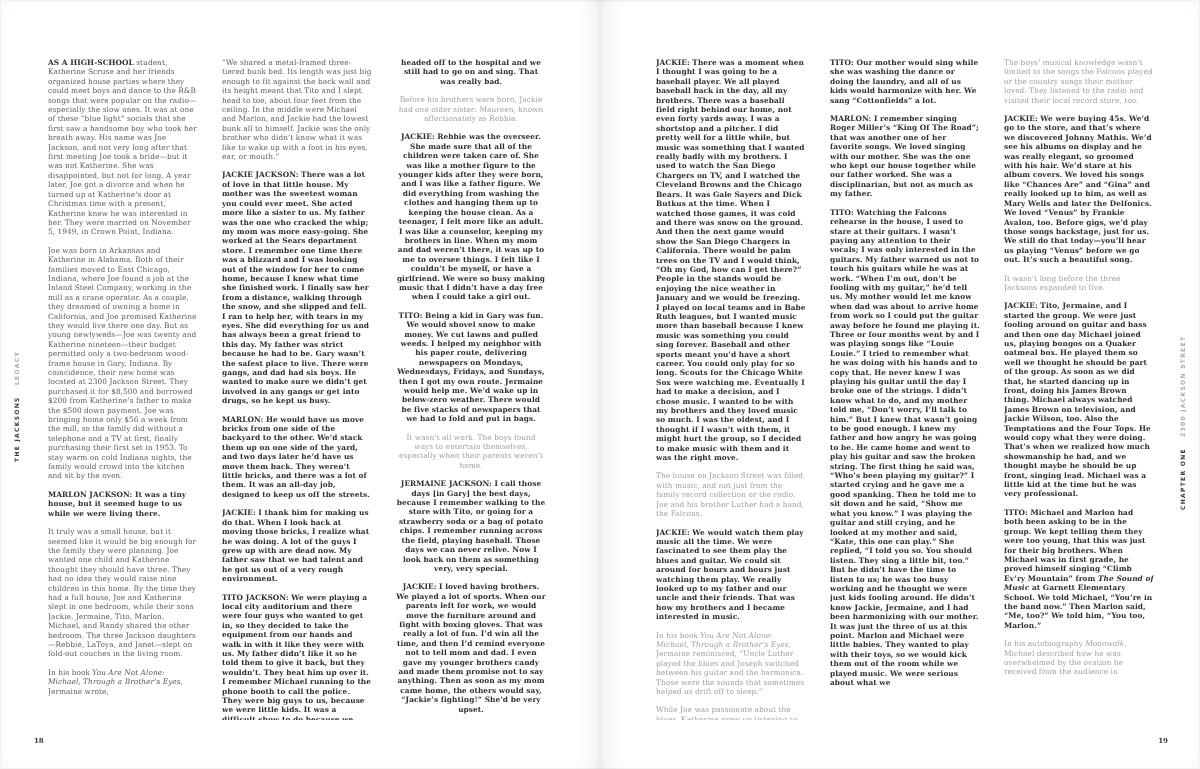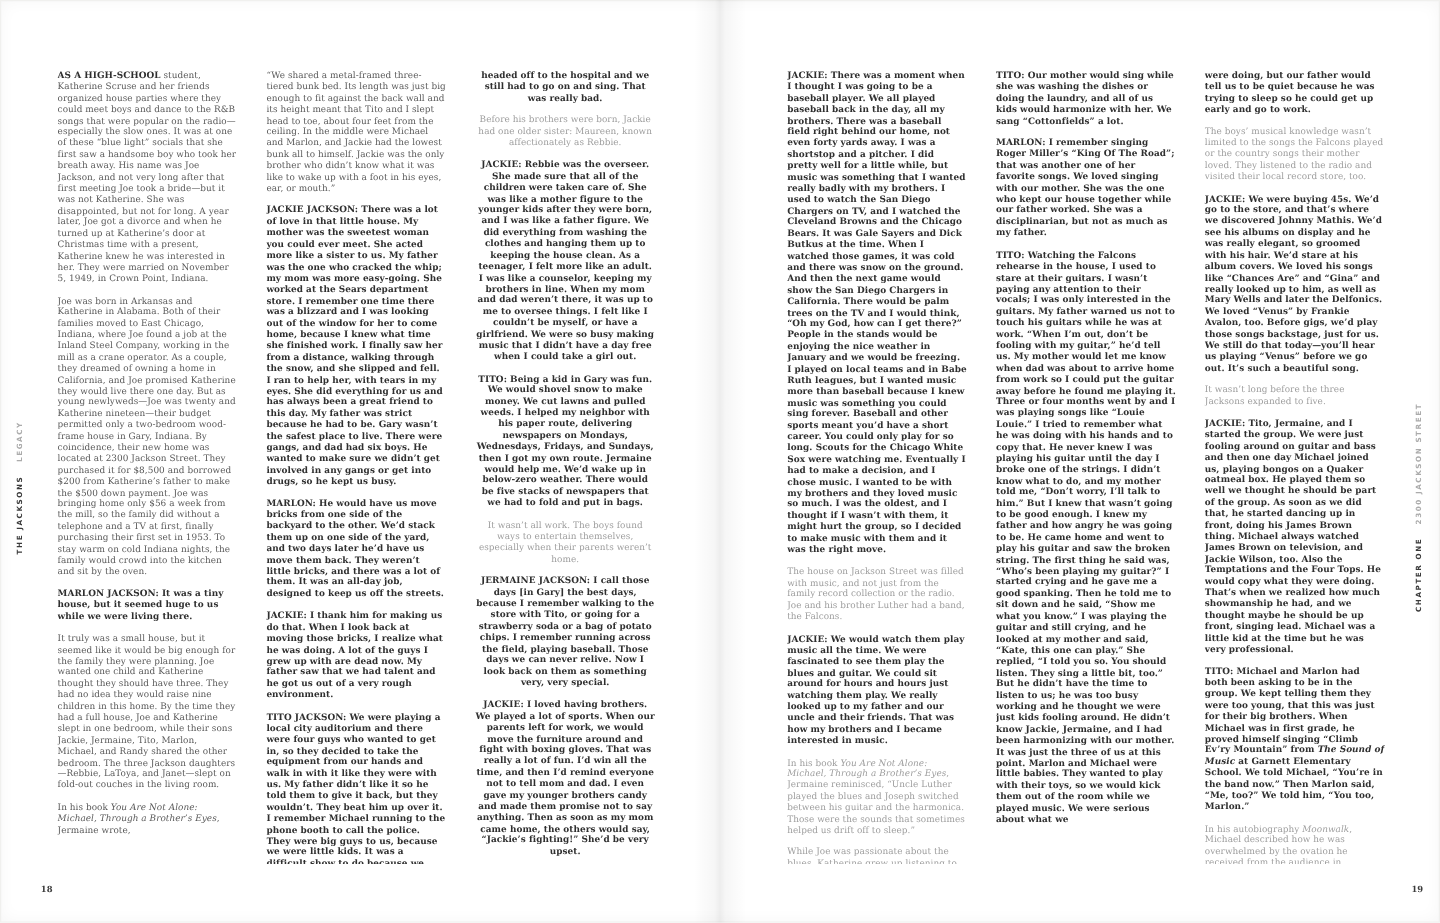--- a/index.html
+++ b/index.html
@@ -44,21 +44,21 @@
   .edge-left  { left: 13px;  top: 312px; height: 150px; }
   .edge-right { left: 1179px; top: 295px; height: 215px; }
   .edge-dark { color: var(--c-edge-dark, #3a3a3a); font-weight: 700; }
   .edge-gray { color: var(--c-edge-gray, #ababab); font-weight: 700; margin-top: 8px; }
   .page-number {
     position: absolute; bottom: 24px;
     font-size: 7px; font-weight: 600; color: #3c3c3c;
     font-family: "DejaVu Serif", serif;
   }
   .page-number-left  { left: 34px; }
-  .page-number-right { right: 14px; }
+  .page-number-right { right: 32px; }
 </style>
 </head>
 <body>
 
 <div class="spread">
 
   <div class="edge-text edge-left">
     <span class="edge-dark">THE JACKSONS</span>
     <span class="edge-gray">LEGACY</span>
   </div>
@@ -93,26 +93,25 @@
         <div class="para quote">JACKIE: I loved having brothers. We played a lot of sports. When our parents left for work, we would move the furniture around and fight with boxing gloves. That was really a lot of fun. I’d win all the time, and then I’d remind everyone not to tell mom and dad. I even gave my younger brothers candy and made them promise not to say anything. Then as soon as my mom came home, the others would say, “Jackie’s fighting!” She’d be very upset.</div>
       </div>
       <div class="column" style="left: 656px;">
         <div class="para quote">JACKIE: There was a moment when I thought I was going to be a baseball player. We all played baseball back in the day, all my brothers. There was a baseball field right behind our home, not even forty yards away. I was a shortstop and a pitcher. I did pretty well for a little while, but music was something that I wanted really badly with my brothers. I used to watch the San Diego Chargers on TV, and I watched the Cleveland Browns and the Chicago Bears. It was Gale Sayers and Dick Butkus at the time. When I watched those games, it was cold and there was snow on the ground. And then the next game would show the San Diego Chargers in California. There would be palm trees on the TV and I would think, “Oh my God, how can I get there?” People in the stands would be enjoying the nice weather in January and we would be freezing. I played on local teams and in Babe Ruth leagues, but I wanted music more than baseball because I knew music was something you could sing forever. Baseball and other sports meant you’d have a short career. You could only play for so long. Scouts for the Chicago White Sox were watching me. Eventually I had to make a decision, and I chose music. I wanted to be with my brothers and they loved music so much. I was the oldest, and I thought if I wasn’t with them, it might hurt the group, so I decided to make music with them and it was the right move.</div>
         <div class="para interstitial">The house on Jackson Street was filled with music, and not just from the family record collection or the radio. Joe and his brother Luther had a band, the Falcons.</div>
         <div class="para quote">JACKIE: We would watch them play music all the time. We were fascinated to see them play the blues and guitar. We could sit around for hours and hours just watching them play. We really looked up to my father and our uncle and their friends. That was how my brothers and I became interested in music.</div>
         <div class="para interstitial">In his book <em>You Are Not Alone: Michael, Through a Brother’s Eyes</em>, Jermaine reminisced, “Uncle Luther played the blues and Joseph switched between his guitar and the harmonica. Those were the sounds that sometimes helped us drift off to sleep.”</div>
         <div class="para interstitial">While Joe was passionate about the blues, Katherine grew up listening to country music. Her father loved to tune in to the  on the radio and he would</div>
       </div>
       <div class="column" style="left: 830px;">
-        <div class="para quote">TITO: Our mother would sing while she was washing the dishes or doing the laundry, and all of us kids would harmonize with her. We sang “Cottonfields” a lot.</div>
+        <div class="para quote">TITO: Our mother would sing while she was washing the dance or doing the laundry, and all of us kids would harmonize with her. We sang “Cottonfields” a lot.</div>
         <div class="para quote">MARLON: I remember singing Roger Miller’s “King Of The Road”; that was another one of her favorite songs. We loved singing with our mother. She was the one who kept our house together while our father worked. She was a disciplinarian, but not as much as my father.</div>
         <div class="para quote">TITO: Watching the Falcons rehearse in the house, I used to stare at their guitars. I wasn’t paying any attention to their vocals; I was only interested in the guitars. My father warned us not to touch his guitars while he was at work. “When I’m out, don’t be fooling with my guitar,” he’d tell us. My mother would let me know when dad was about to arrive home from work so I could put the guitar away before he found me playing it. Three or four months went by and I was playing songs like “Louie Louie.” I tried to remember what he was doing with his hands and to copy that. He never knew I was playing his guitar until the day I broke one of the strings. I didn’t know what to do, and my mother told me, “Don’t worry, I’ll talk to him.” But I knew that wasn’t going to be good enough. I knew my father and how angry he was going to be. He came home and went to play his guitar and saw the broken string. The first thing he said was, “Who’s been playing my guitar?” I started crying and he gave me a good spanking. Then he told me to sit down and he said, “Show me what you know.” I was playing the guitar and still crying, and he looked at my mother and said, “Kate, this one can play.” She replied, “I told you so. You should listen. They sing a little bit, too.” But he didn’t have the time to listen to us; he was too busy working and he thought we were just kids fooling around. He didn’t know Jackie, Jermaine, and I had been harmonizing with our mother. It was just the three of us at this point. Marlon and Michael were little babies. They wanted to play with their toys, so we would kick them out of the room while we played music. We were serious about what we</div>
       </div>
       <div class="column" style="left: 1004px;">
-        <div class="para quote">were doing, but our father would tell us to be quiet because he was trying to sleep so he could get up early and go to work.</div>
         <div class="para interstitial">The boys’ musical knowledge wasn’t limited to the songs the Falcons played or the country songs their mother loved. They listened to the radio and visited their local record store, too.</div>
         <div class="para quote">JACKIE: We were buying 45s. We’d go to the store, and that’s where we discovered Johnny Mathis. We’d see his albums on display and he was really elegant, so groomed with his hair. We’d stare at his album covers. We loved his songs like “Chances Are” and “Gina” and really looked up to him, as well as Mary Wells and later the Delfonics. We loved “Venus” by Frankie Avalon, too. Before gigs, we’d play those songs backstage, just for us. We still do that today—you’ll hear us playing “Venus” before we go out. It’s such a beautiful song.</div>
         <div class="para interstitial">It wasn’t long before the three Jacksons expanded to five.</div>
         <div class="para quote">JACKIE: Tito, Jermaine, and I started the group. We were just fooling around on guitar and bass and then one day Michael joined us, playing bongos on a Quaker oatmeal box. He played them so well we thought he should be part of the group. As soon as we did that, he started dancing up in front, doing his James Brown thing. Michael always watched James Brown on television, and Jackie Wilson, too. Also the Temptations and the Four Tops. He would copy what they were doing. That’s when we realized how much showmanship he had, and we thought maybe he should be up front, singing lead. Michael was a little kid at the time but he was very professional.</div>
         <div class="para quote">TITO: Michael and Marlon had both been asking to be in the group. We kept telling them they were too young, that this was just for their big brothers. When Michael was in first grade, he proved himself singing “Climb Ev’ry Mountain” from <em>The Sound of Music</em> at Garnett Elementary School. We told Michael, “You’re in the band now.” Then Marlon said, “Me, too?” We told him, “You too, Marlon.”</div>
         <div class="para interstitial">In his autobiography <em>Moonwalk</em>, Michael described how he was overwhelmed by the ovation he received from the audience in</div>
       </div>
     </div>
 
   <div class="gutter"></div>

